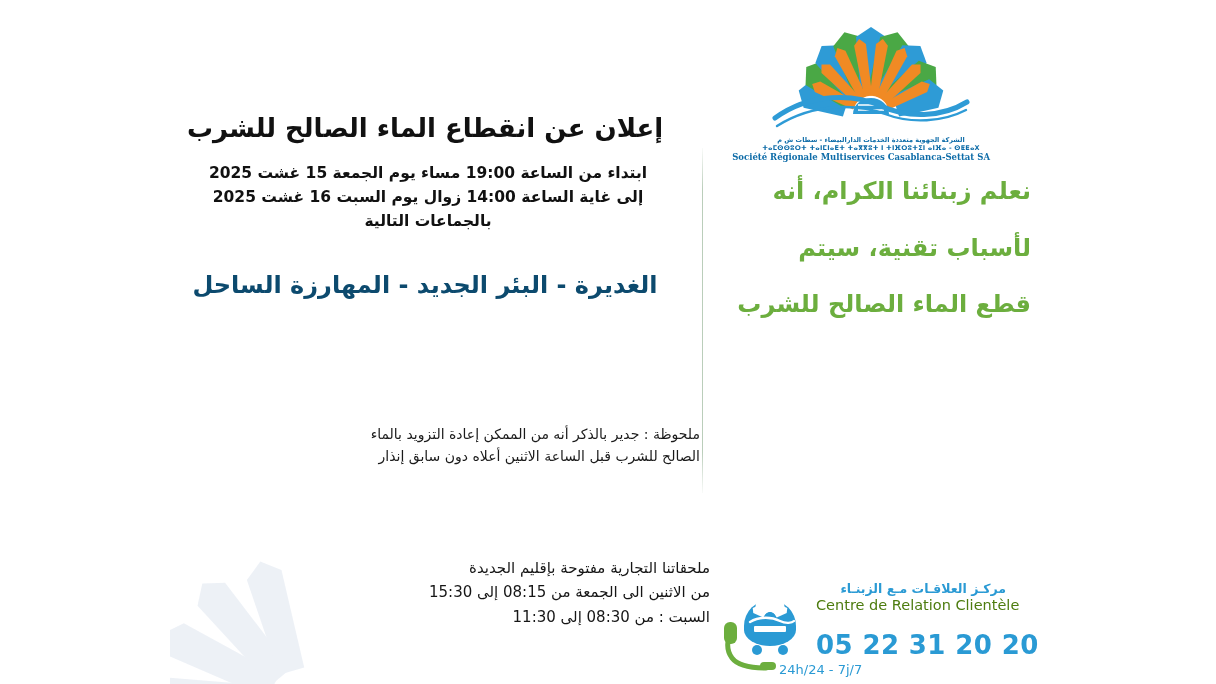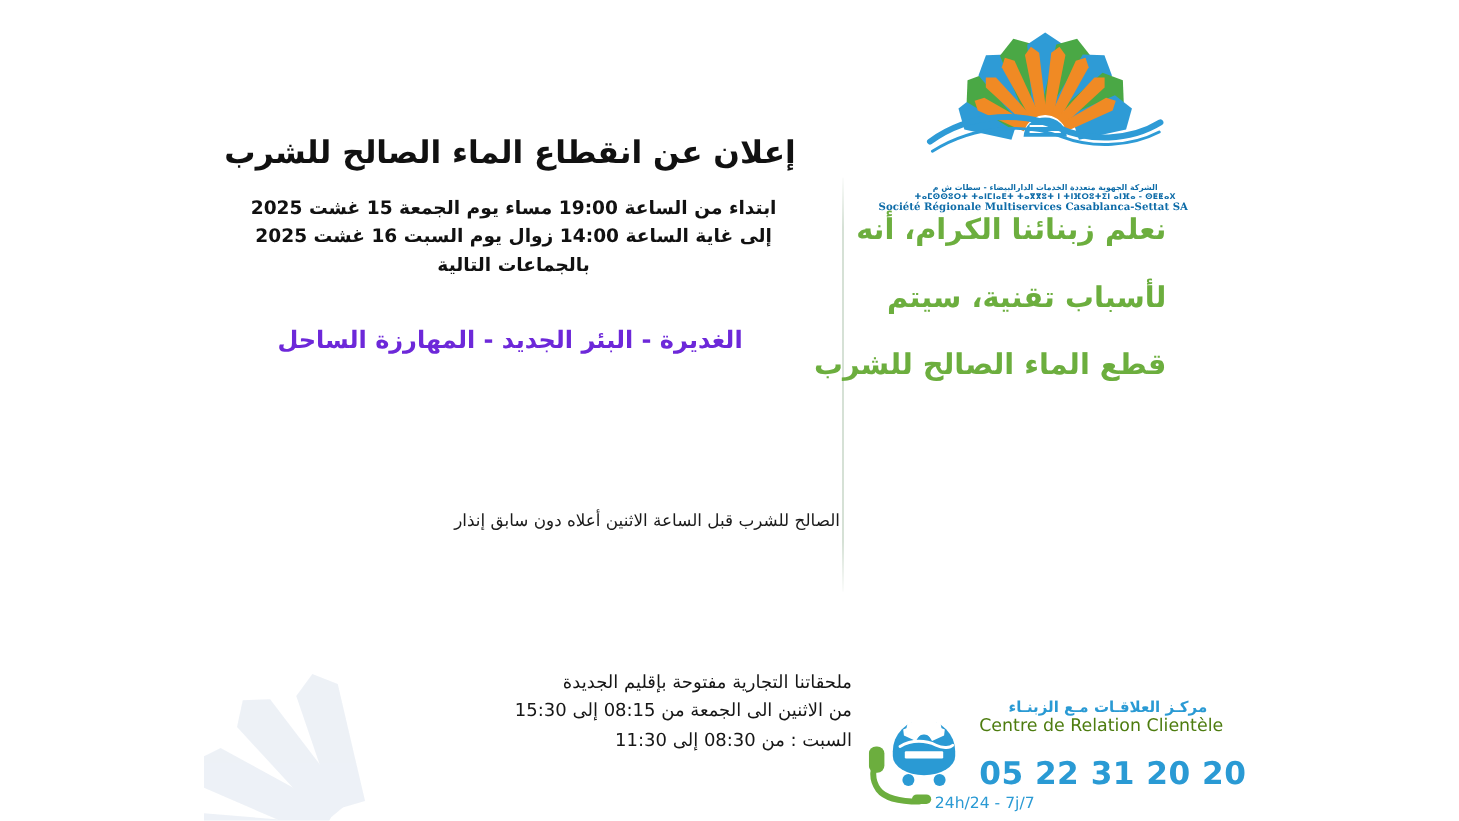--- a/index.html
+++ b/index.html
@@ -38,21 +38,21 @@
     width: 238px;
     height: 150px;
     text-align: center;
   }
   .logo-mark { width: 200px; height: 112px; display: block; margin: 0 auto; }
   .logo-tagline-ar {
     font-size: 6.5px;
     color: #0e6ca8;
     letter-spacing: .2px;
     line-height: 1.25;
-    margin-top: 18px;
+    margin-top: 2px;
     font-weight: 700;
     white-space: nowrap;
   }
   .logo-tagline-tif {
     font-size: 6.5px;
     color: #0e6ca8;
     letter-spacing: .2px;
     line-height: 1.25;
     font-weight: 700;
     white-space: nowrap;
@@ -102,44 +102,44 @@
     font-family: "DejaVu Sans", "Liberation Sans", sans-serif;
     font-size: 15.5px;
     font-weight: 700;
     color: #111111;
     line-height: 1.55;
     padding-left: 6px;
   }
   .announce-zones {
     margin-top: 36px;
     font-family: "DejaVu Sans", "Liberation Sans", sans-serif;
-    font-size: 20px;
-    font-weight: 700;
-    color: #6d28d9;
+    font-size: 24px;
+    font-weight: 700;
+    color: #0c4a6e;
     line-height: 1.4;
     letter-spacing: -0.2px;
   }
   .announce-note {
     position: absolute;
     left: 112px;
     top: 312px;
     width: 438px;
     text-align: right;
     font-family: "DejaVu Sans", "Liberation Sans", sans-serif;
     font-size: 14px;
     font-weight: 400;
     color: #1a1a1a;
     line-height: 1.55;
     direction: rtl;
   }
 
   
   .green-col {
     position: absolute;
-    left: 666px;
+    left: 725px;
     top: 178px;
     width: 300px;
     text-align: right;
     direction: rtl;
     padding-left: 6px;
   }
   .green-line {
     font-family: "DejaVu Sans", "Liberation Sans", sans-serif;
     font-size: 24px;
     font-weight: 700;
@@ -321,20 +321,21 @@
 
     <div class="announce-period">
       <div>ابتداء من الساعة 19:00 مساء يوم الجمعة 15 غشت 2025</div>
       <div>إلى غاية الساعة 14:00 زوال يوم السبت 16 غشت 2025</div>
       <div>بالجماعات التالية</div>
     </div>
 
     <div class="announce-zones">الغديرة - البئر الجديد - المهارزة الساحل</div>
 
     <div class="announce-note">
+      <div>ملحوظة : جدير بالذكر أنه من الممكن إعادة التزويد بالماء</div>
       <div>الصالح للشرب قبل الساعة الاثنين أعلاه دون سابق إنذار</div>
     </div>
   </div>
 
   <div class="green-col">
     <div class="green-line">نعلم زبنائنا الكرام، أنه</div>
     <div class="green-line">لأسباب تقنية، سيتم</div>
     <div class="green-line">قطع الماء الصالح للشرب</div>
   </div>
 

